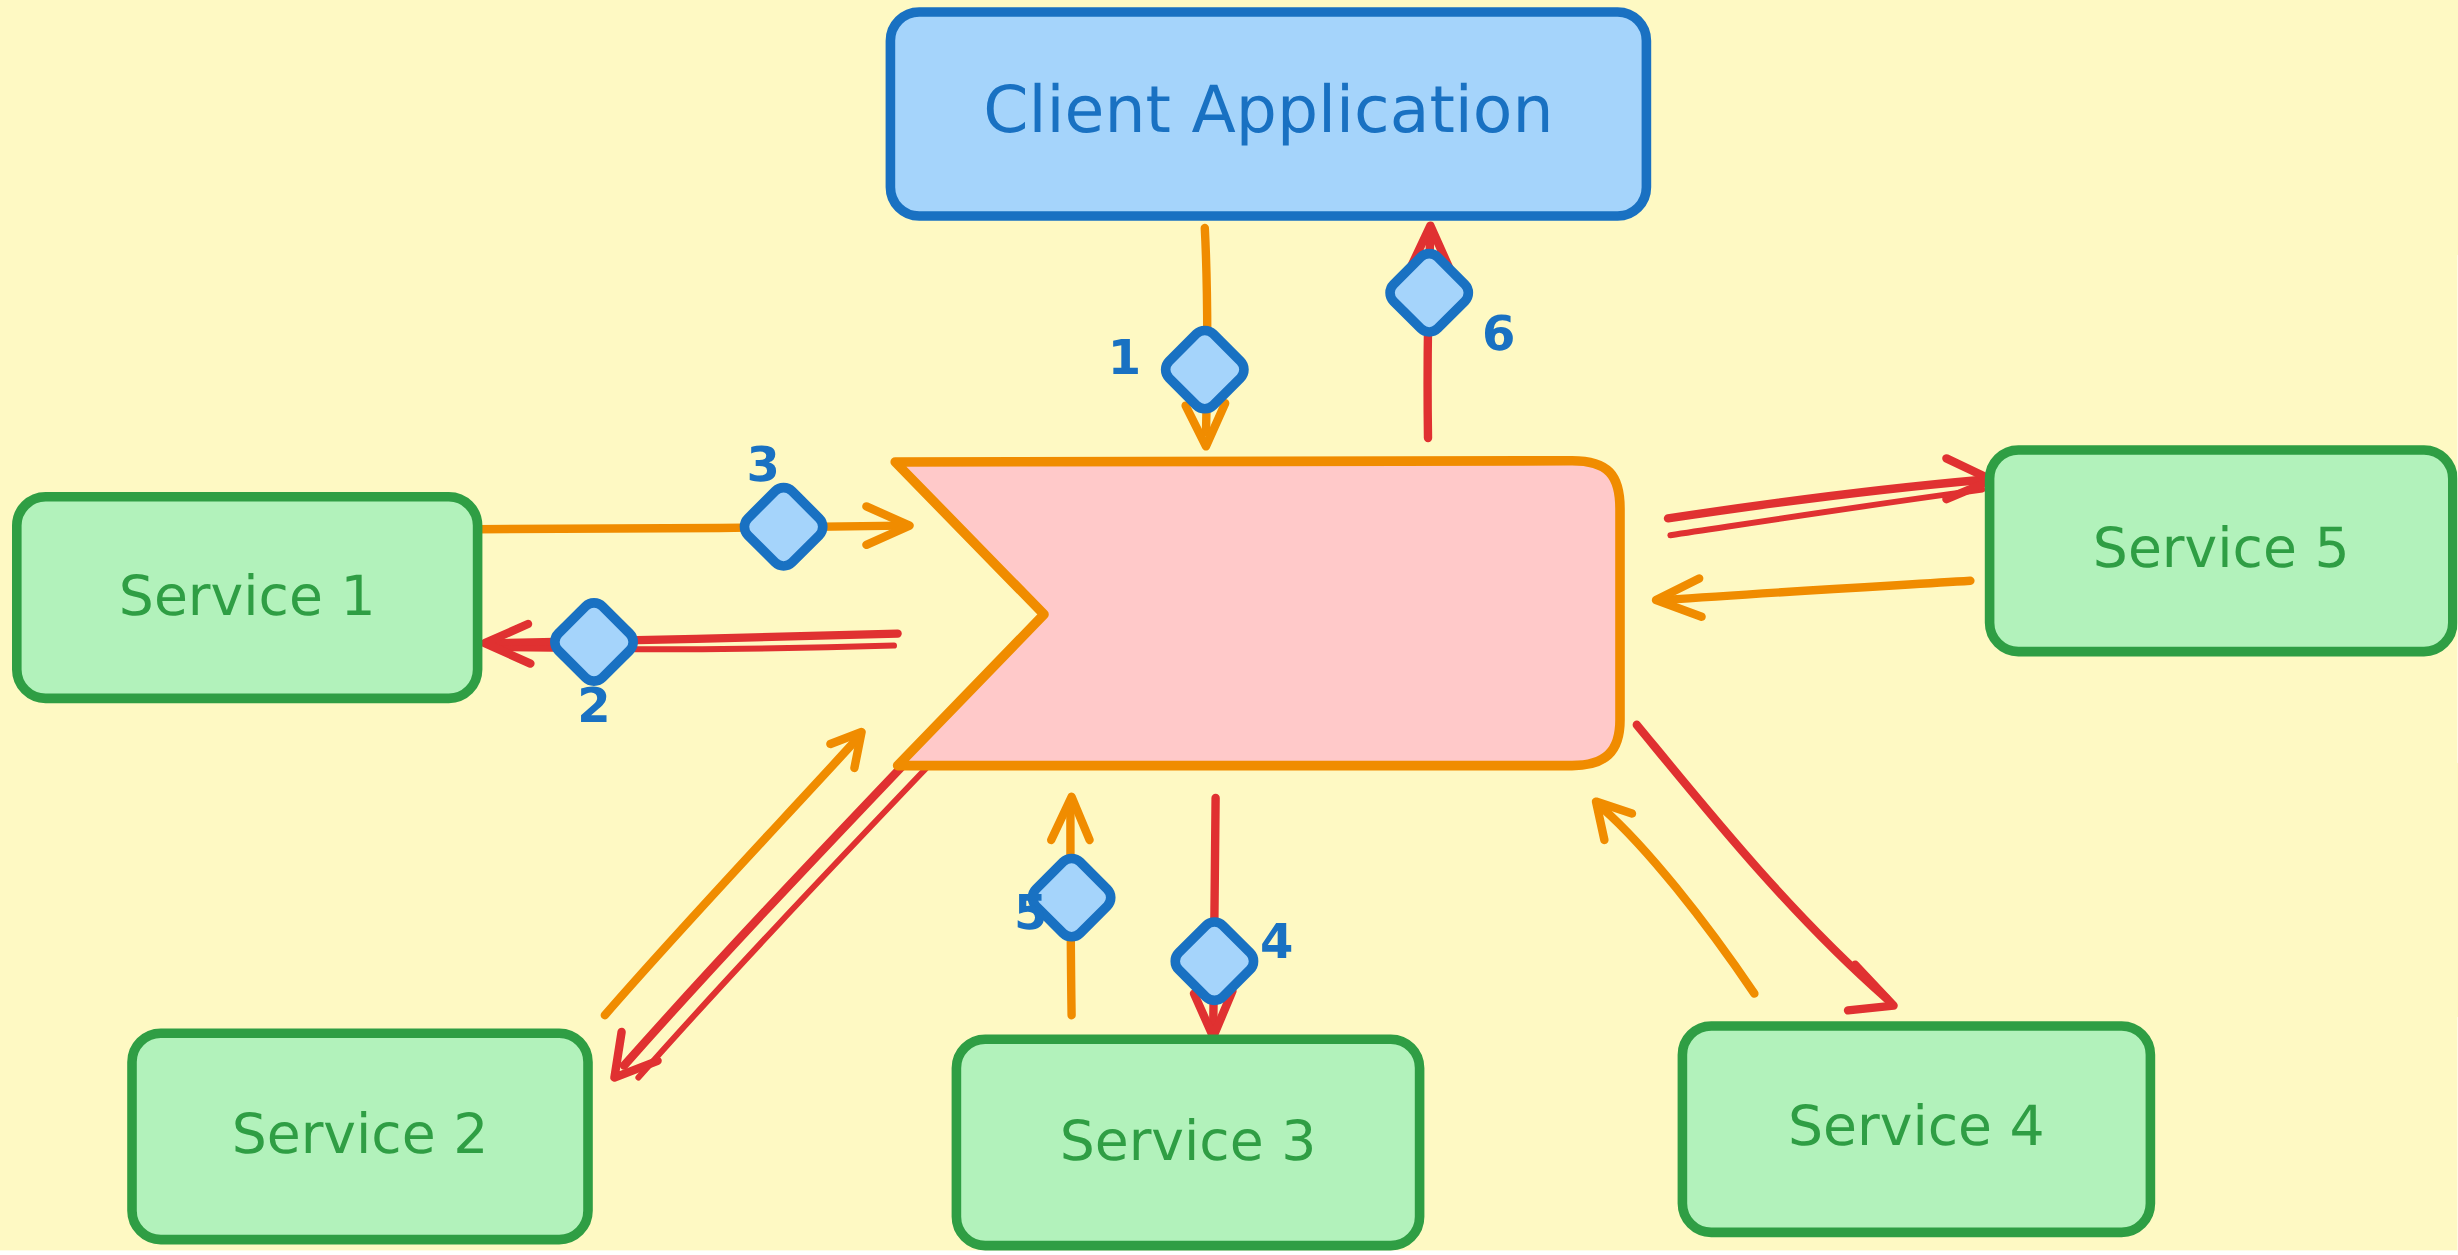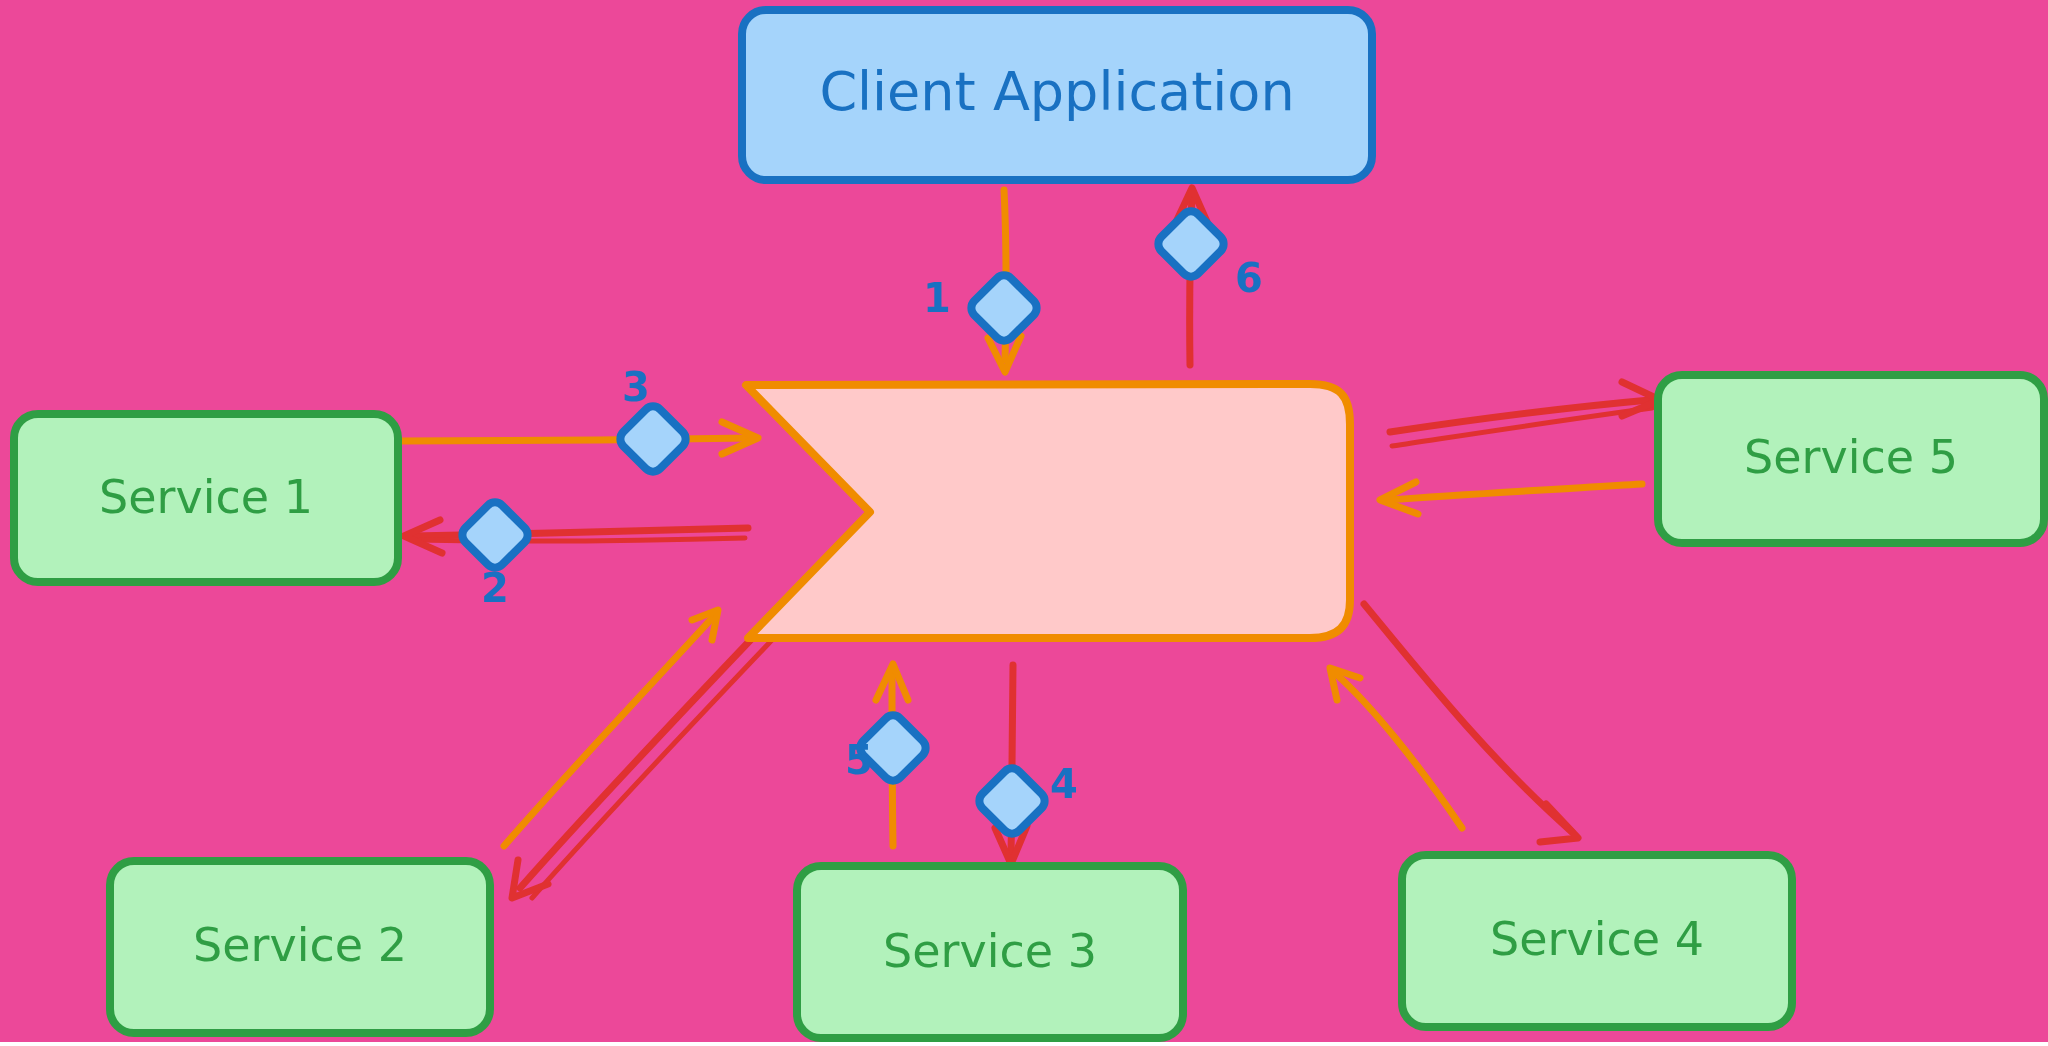--- a/index.html
+++ b/index.html
@@ -1,17 +1,17 @@
 <!DOCTYPE html>
 <html><head>
 <meta charset="utf-8">
 <style>
   html,body{margin:0;padding:0;background:#ffffff;}
   body{width:2048px;height:1046px;overflow:hidden;font-family:"DejaVu Sans",sans-serif;}
-  #stage{position:relative;width:2048px;height:1042px;background:#ec4899;}
+  #stage{position:relative;width:2048px;height:1042px;background:#fef9c3;}
   svg.layer{position:absolute;left:0;top:0;width:2048px;height:1046px;}
   .node-label{
     font-family:"DejaVu Sans",sans-serif;
     font-weight:400;
     text-anchor:middle;
     dominant-baseline:middle;
   }
   .seq-label{
     font-family:"DejaVu Sans",sans-serif;
     font-weight:700;

